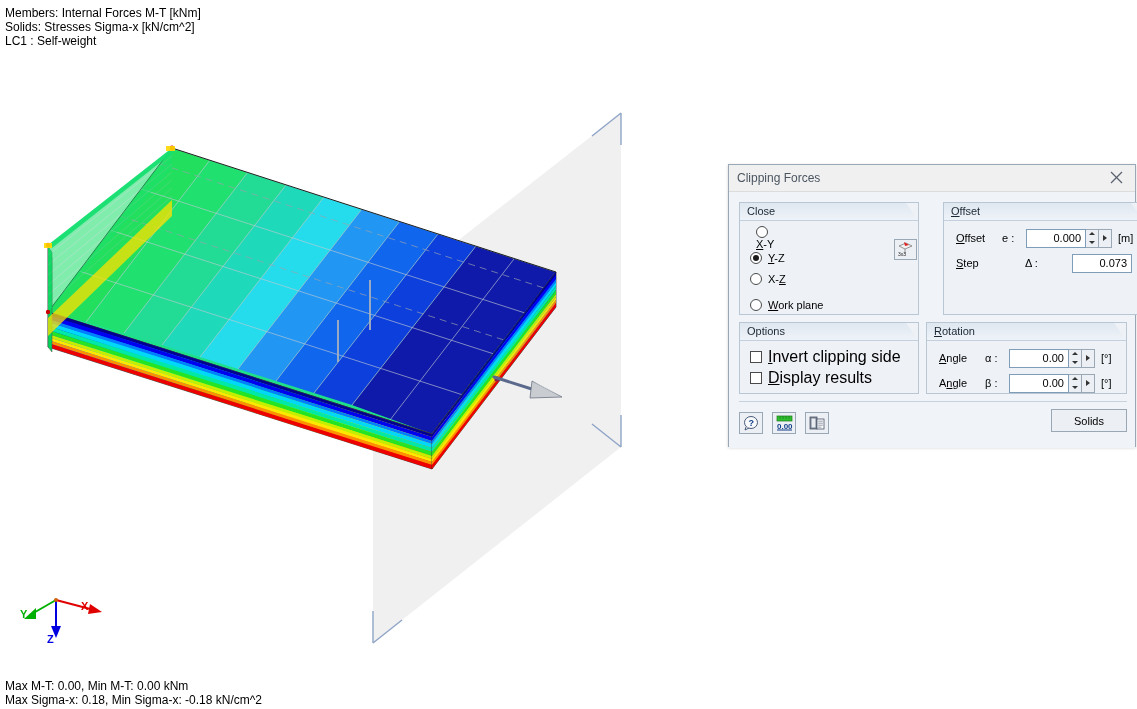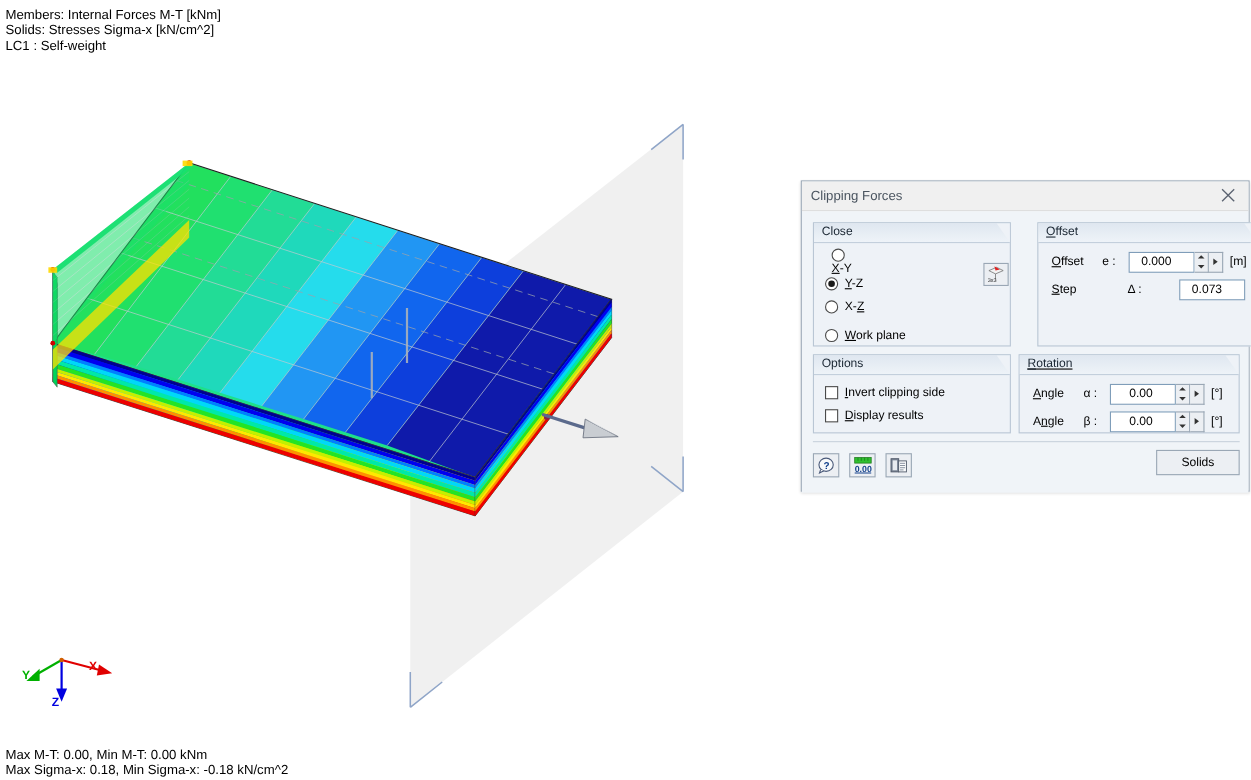--- a/index.html
+++ b/index.html
@@ -59,57 +59,57 @@
   .group-head:after{
     content:"";position:absolute;right:0;top:0;width:12px;height:17px;
     background:#eef2f7;
     clip-path:polygon(0 0,100% 0,100% 100%);
   }
   .group-body{position:relative;}
 
   #group-plane{left:10px;top:10px;width:180px;height:113px;}
   #group-options{left:10px;top:130px;width:180px;height:72px;}
   #group-offset{left:214px;top:10px;width:201px;height:113px;}
-  #group-rotation{left:197px;top:130px;width:201px;height:72px;text-decoration:underline;}
+  #group-rotation{left:197px;top:130px;width:201px;height:72px;}
 
   
   .radio-row{position:absolute;display:flex;align-items:center;height:16px;}
   .radio{
     width:12px;height:12px;border-radius:50%;border:1px solid #4a4a4a;
     background:#fff;box-sizing:border-box;position:relative;flex:0 0 auto;
   }
   .radio.checked:after{
     content:"";position:absolute;left:2px;top:2px;width:6px;height:6px;
     border-radius:50%;background:#1a1a1a;
   }
   .radio-label{margin-left:6px;font-size:11px;color:#000;white-space:nowrap;}
   .ul{text-decoration:underline;}
 
   
   .check-row{position:absolute;display:flex;align-items:center;height:16px;}
   .checkbox{
     width:12px;height:12px;border:1px solid #4a4a4a;background:#fff;
     box-sizing:border-box;flex:0 0 auto;
   }
-  .check-label{margin-left:6px;font-size:11px;color:#000;white-space:nowrap;}
+  .check-label{margin-left:6px;font-size:16px;color:#000;white-space:nowrap;}
 
   
   #workplane-pick-btn{
     position:absolute;left:154px;top:18px;width:23px;height:21px;
     background:#eceff3;border:1px solid #9aa7b5;box-sizing:border-box;
     display:flex;align-items:center;justify-content:center;
   }
 
   
   .field-row{position:absolute;display:flex;align-items:center;height:20px;white-space:nowrap;}
   .field-label{width:46px;font-size:11px;color:#000;}
   .field-sym{width:24px;font-size:11px;color:#000;text-align:left;}
   .field-input{
     width:60px;height:19px;border:1px solid #7f9db9;background:#fff;
-    box-sizing:border-box;text-align:right;padding-right:20px;line-height:17px;
+    box-sizing:border-box;text-align:right;padding-right:4px;line-height:17px;
     font-size:11px;color:#000;font-family:"Liberation Sans",sans-serif;
   }
   .spin{
     width:13px;height:19px;border:1px solid #9aa7b5;border-left:none;
     background:#eceff3;box-sizing:border-box;
     display:flex;flex-direction:column;
   }
   .spin-up,.spin-dn{flex:1;display:flex;align-items:center;justify-content:center;}
   .spin-arrow{
     width:0;height:0;border-left:3px solid transparent;border-right:3px solid transparent;

